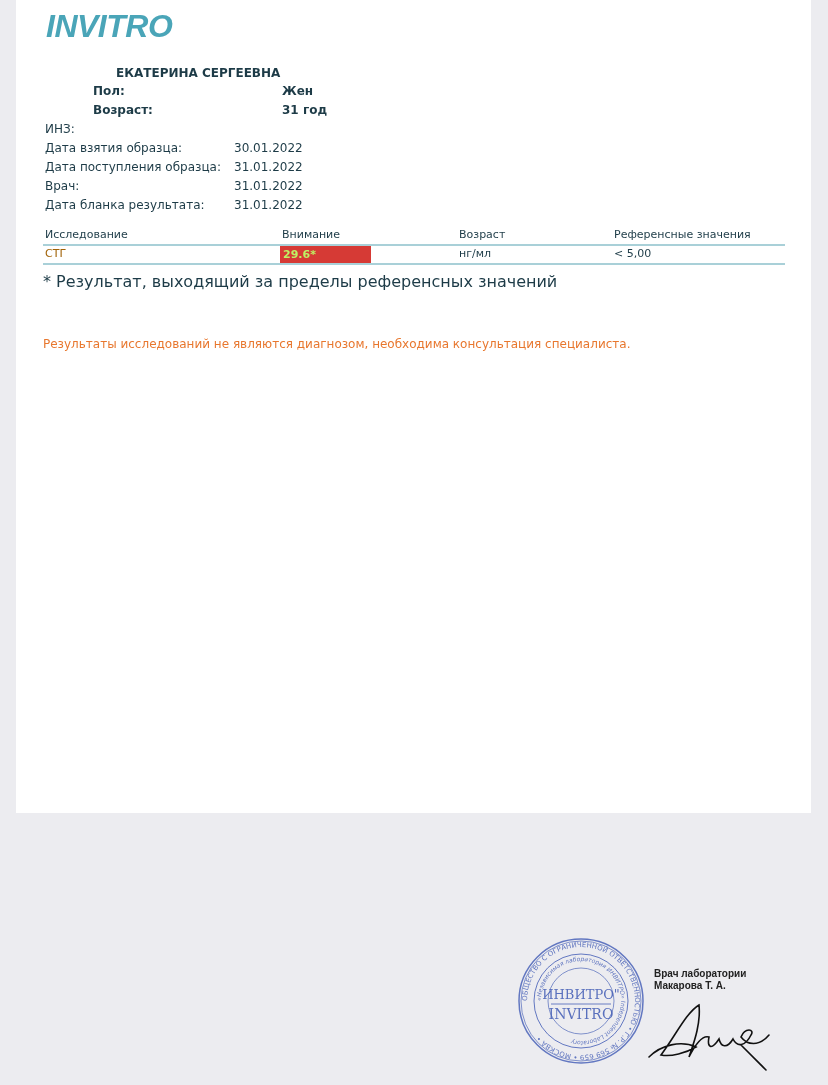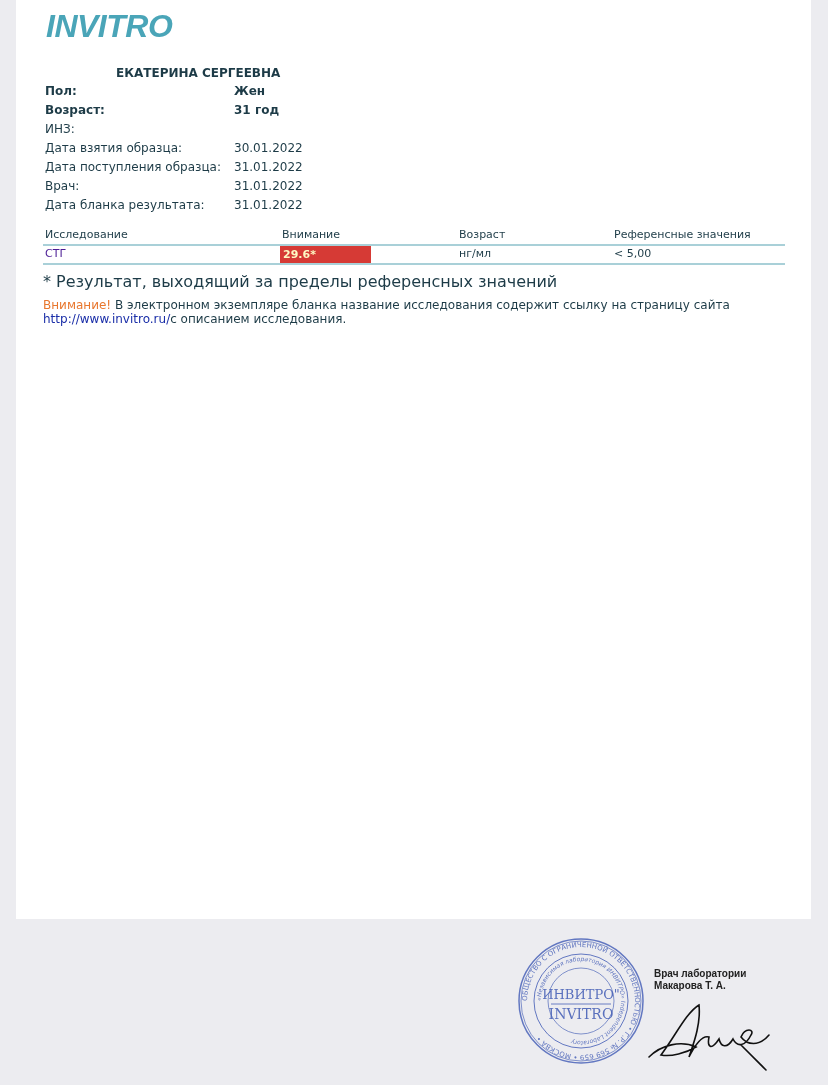--- a/index.html
+++ b/index.html
@@ -1,32 +1,32 @@
 <!DOCTYPE html>
 <html><head>
 <meta charset="utf-8">
 <style>
   html, body { margin:0; padding:0; }
   body { width:828px; height:1085px; background:#ececf0; position:relative; overflow:hidden; font-family:"DejaVu Sans", sans-serif; }
-  .page { position:absolute; left:16px; top:0; width:795px; height:919px; background:#fff; }
+  .page { position:absolute; left:16px; top:0; width:795px; height:813px; background:#fff; }
   .logo { position:absolute; left:30px; top:8px; font-family:"Liberation Sans", sans-serif; font-weight:bold; font-style:italic; font-size:32px; color:#4aa5b8; letter-spacing:-0.5px; }
   .patient-name { position:absolute; left:100px; top:66px; font-size:12px; font-weight:bold; color:#1d3b47; }
   .row { position:absolute; left:29px; font-size:12px; color:#1d3b47; }
   .row .val { position:absolute; left:189px; white-space:nowrap; }
-  .row.bold { font-weight:bold; }
+  .row.bold { font-weight:bold;margin-left:48px; }
   .table { position:absolute; left:27px; top:227px; width:742px; font-size:11px; color:#1d3b47; }
   .thead, .trow { position:relative; height:17px; }
   .thead { border-bottom:2px solid #a9d0d8; }
   .trow { border-bottom:2px solid #a9d0d8; }
   .c1 { position:absolute; left:2px; top:1px; }
   .c2 { position:absolute; left:239px; top:1px; }
   .c3 { position:absolute; left:416px; top:1px; }
   .c4 { position:absolute; left:571px; top:1px; }
-  .trow .c1 { color:#4c1d95; }
-  .result-flag { position:absolute; left:237px; top:0px; width:91px; height:17px; background:#d63a35; color:#fef9c3; font-weight:bold; padding-left:3px; box-sizing:border-box; line-height:17px; }
+  .trow .c1 { color:#a16207; }
+  .result-flag { position:absolute; left:237px; top:0px; width:91px; height:17px; background:#d63a35; color:#bef264; font-weight:bold; padding-left:3px; box-sizing:border-box; line-height:17px; }
   .footnote { position:absolute; left:27px; top:272px; font-size:16px; color:#1d3b47; }
   .notice { position:absolute; left:27px; top:298px; font-size:12px; color:#1d3b47; line-height:14px; }
   .notice .warn { color:#e8772e; }
   .notice a { color:#1a2ea8; text-decoration:none; }
   .disclaimer { position:absolute; left:27px; top:337px; font-size:12px; color:#e8772e; }
   .stamp { position:absolute; left:501px; top:937px; width:128px; height:128px; }
   .doc-sign { position:absolute; left:638px; top:968px; font-family:"Liberation Sans", sans-serif; font-size:10px; font-weight:bold; color:#222; line-height:12px; }
   .signature { position:absolute; left:625px; top:995px; width:140px; height:80px; }
 </style>
 </head>
@@ -76,25 +76,22 @@
     <div class="trow">
       <span class="c1">СТГ</span>
       <span class="result-flag">29.6*</span>
       <span class="c3">нг/мл</span>
       <span class="c4">&lt; 5,00</span>
     </div>
   </div>
 
   <div class="footnote">* Результат, выходящий за пределы референсных значений</div>
 
-  <div class="notice">
-    <span class="warn">Внимание!</span><span> В электронном экземпляре бланка название исследования содержит ссылку на страницу сайта</span><br>
-    <a>http://www.invitro.ru/</a><span>с описанием исследования.</span>
-  </div>
 
+  <div class="disclaimer">Результаты исследований не являются диагнозом, необходима консультация специалиста.</div>
 
   <svg class="stamp" viewBox="0 0 128 128">
     <defs>
       <path id="outerArc" d="M64,64 m-54,0 a54,54 0 1,1 108,0 a54,54 0 1,1 -108,0"></path>
       <path id="innerArc" d="M64,64 m-40,0 a40,40 0 1,1 80,0 a40,40 0 1,1 -80,0"></path>
     </defs>
     <circle cx="64" cy="64" r="62" fill="none" stroke="#4a63b8" stroke-width="1.5" opacity="0.85"></circle>
     <circle cx="64" cy="64" r="60" fill="none" stroke="#4a63b8" stroke-width="0.8" opacity="0.85"></circle>
     <circle cx="64" cy="64" r="47" fill="none" stroke="#4a63b8" stroke-width="1" opacity="0.85"></circle>
     <circle cx="64" cy="64" r="33" fill="none" stroke="#4a63b8" stroke-width="0.8" opacity="0.85"></circle>

